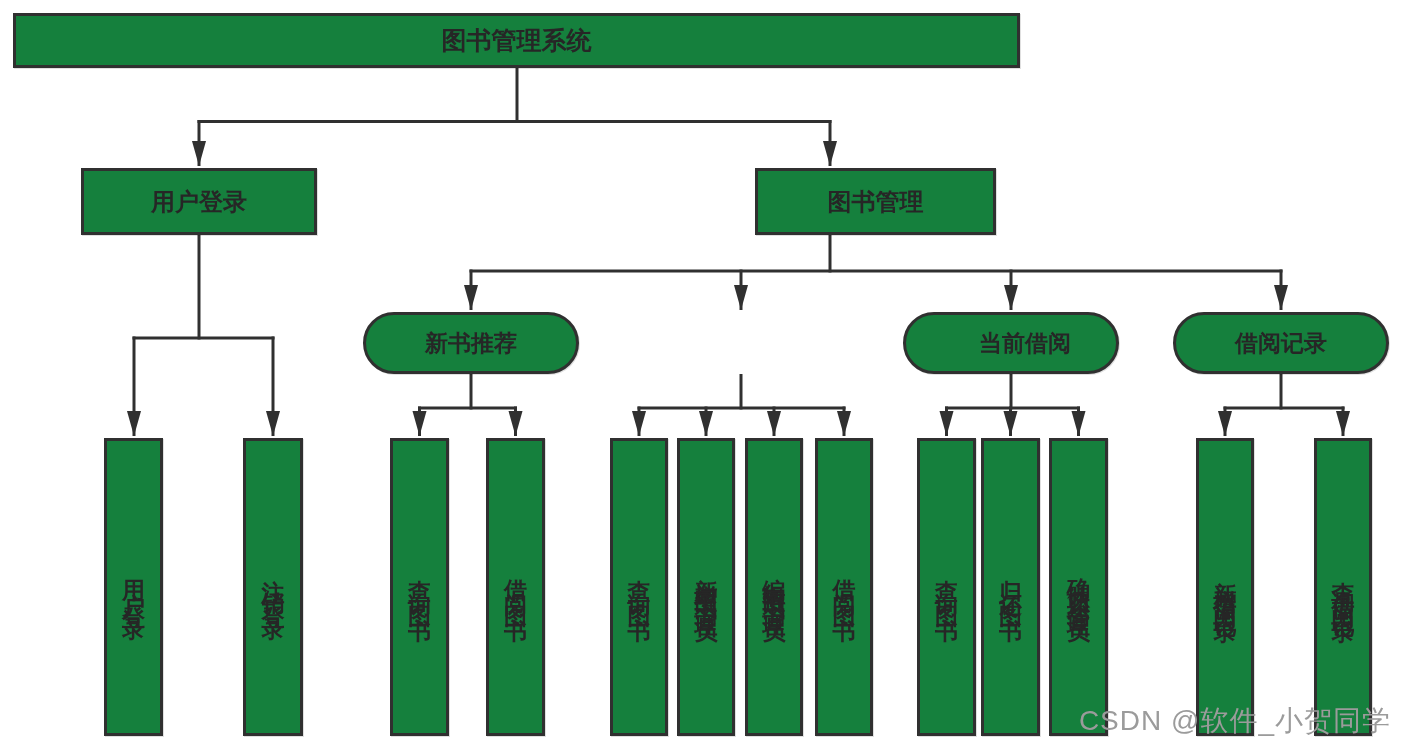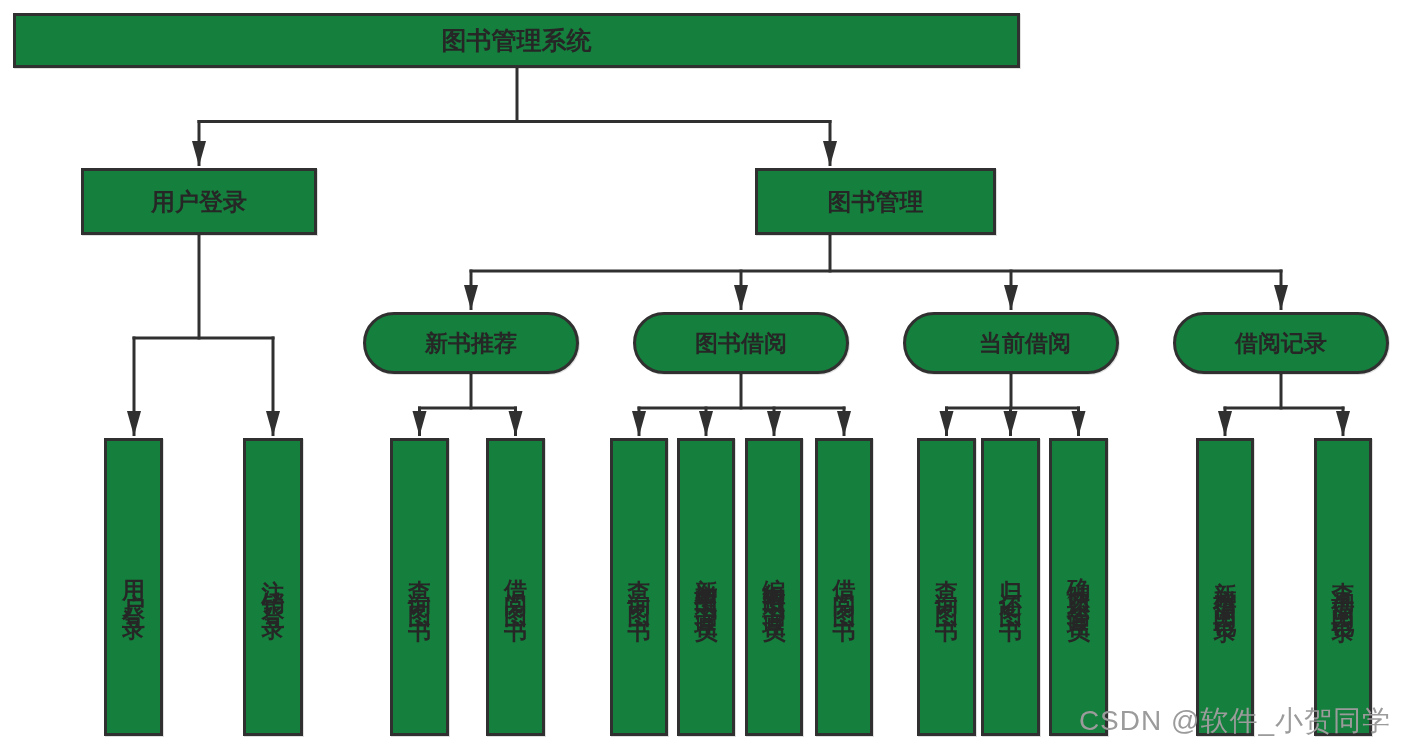--- a/index.html
+++ b/index.html
@@ -146,23 +146,20 @@
   <div class="node node-l2" style="left:81px; width:236px;">
     <span>用户登录</span>
   </div>
   <div class="node node-l2" style="left:711px; width:241px;margin-left:44px;">
     <span>图书管理</span>
   </div>
 
   <div class="node node-l3" style="left:363px;">
     <span>新书推荐</span>
   </div>
-  <div class="node node-l3" style="left:633px;">
-    <span>图书借阅</span>
-  </div>
   <div class="node node-l3" style="left:903px;padding-left:28px;">
     <span>当前借阅</span>
   </div>
   <div class="node node-l3" style="left:1173px;">
     <span>借阅记录</span>
   </div>
 
   <div class="node leaf" style="left:104px;">
     <span class="v-label">用户登录</span>
   </div>

